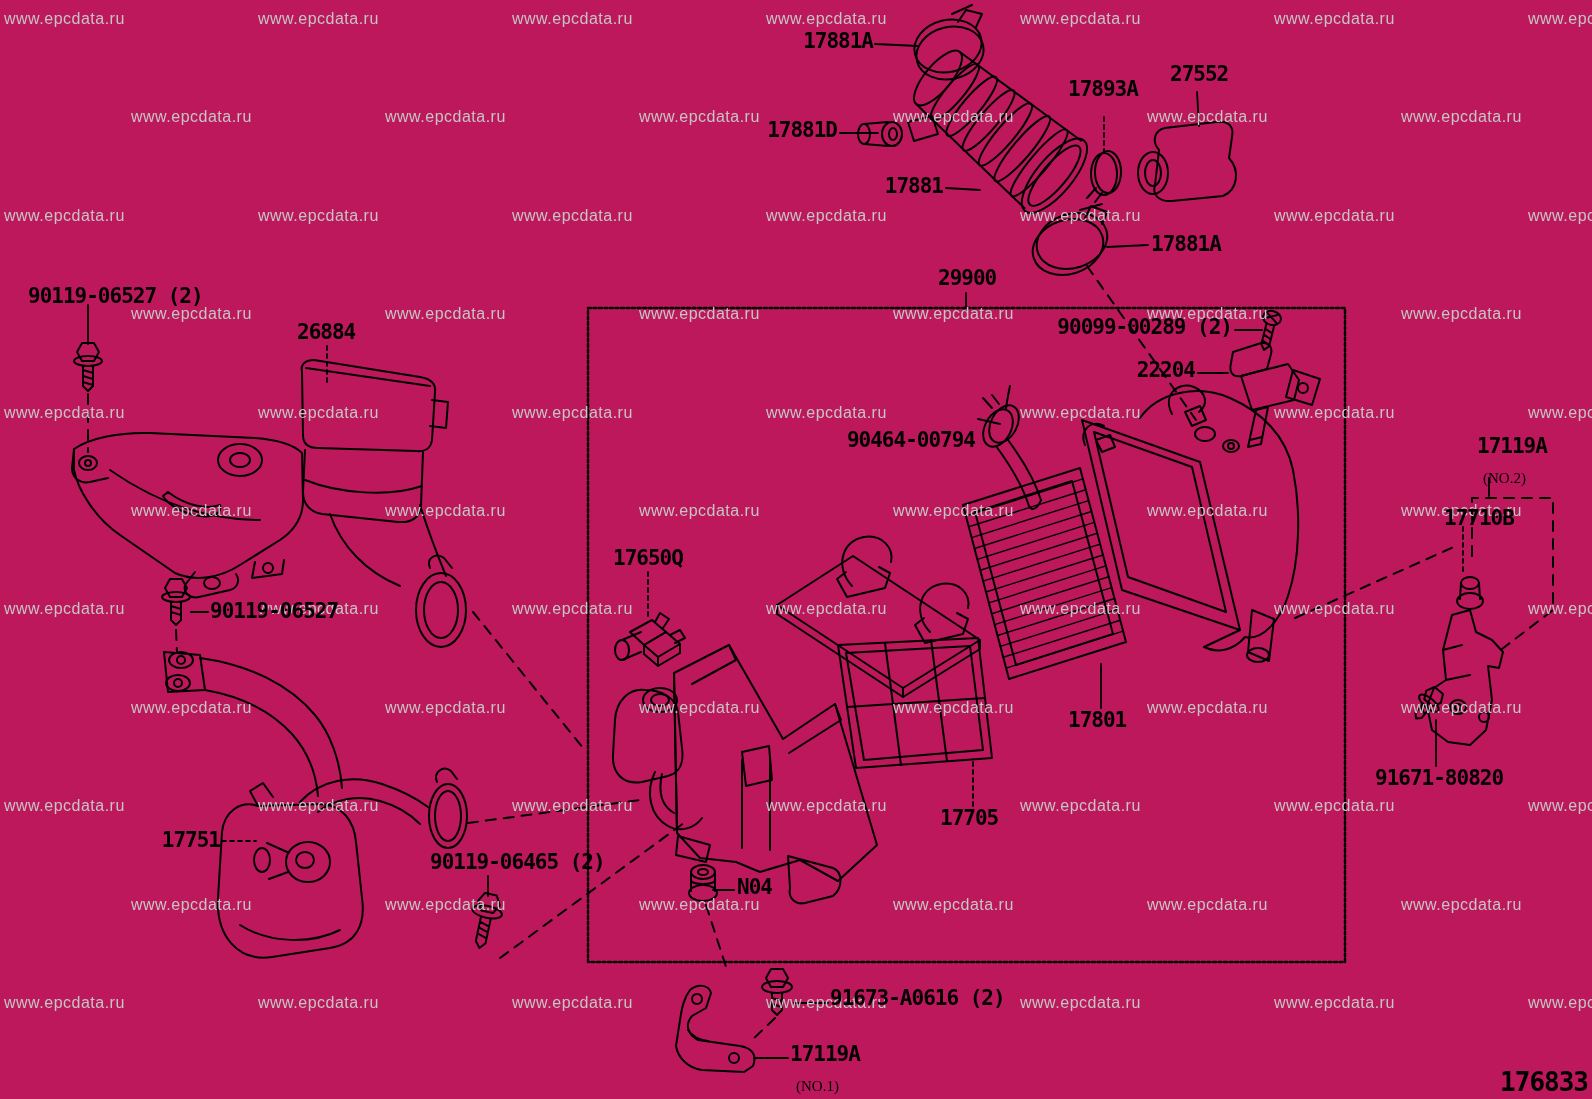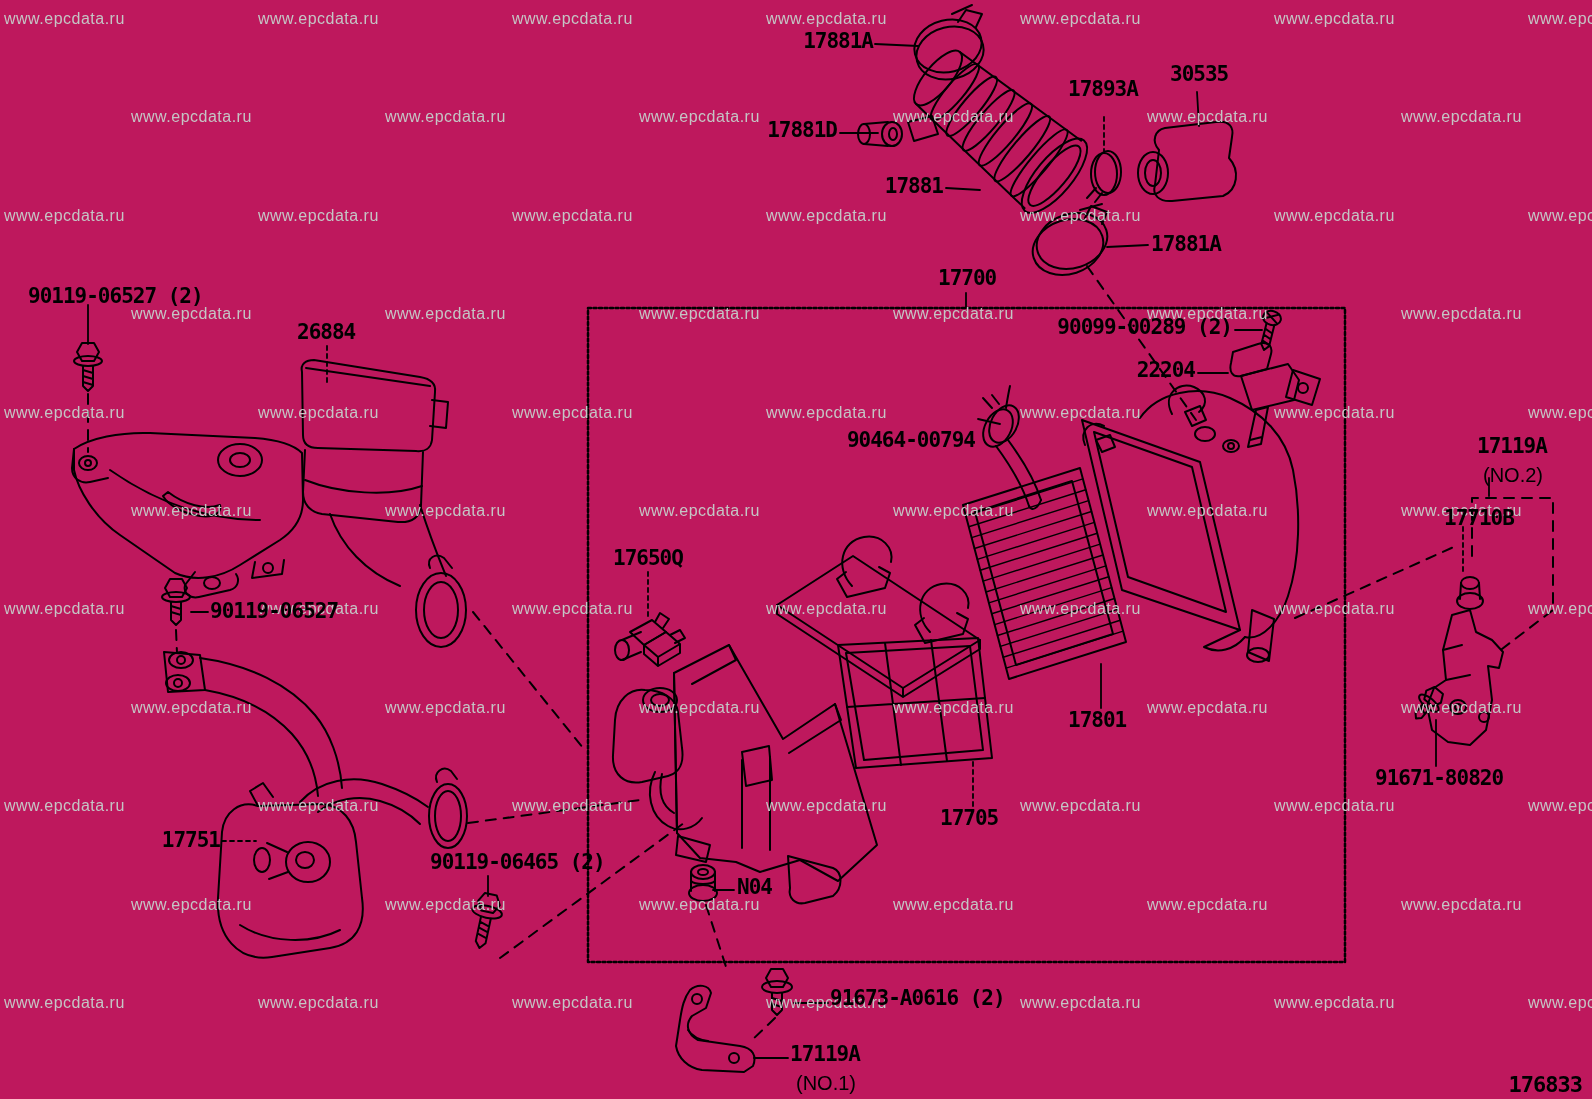--- a/index.html
+++ b/index.html
@@ -12,30 +12,30 @@
   .wm-layer,.label-layer{position:absolute;left:0;top:0;width:100%;height:100%;pointer-events:none;}
   .wm{
     position:absolute;font-family:"Liberation Sans",sans-serif;
     font-size:16px;color:#c5c5c5;white-space:nowrap;letter-spacing:.5px;
   }
   .plabel{
     position:absolute;font-family:"DejaVu Sans Mono",monospace;font-weight:bold;
     font-size:21px;letter-spacing:-1px;color:#000;white-space:nowrap;line-height:1.0;
   }
   .plabel .sub{
-    display:block;font-family:Liberation Sans, sans-serif;font-weight:normal;
-    font-size:20px;letter-spacing:0;padding-left:6px;margin-top:8px;
+    display:block;font-family:Liberation Serif, serif;font-weight:normal;
+    font-size:15px;letter-spacing:0;padding-left:6px;margin-top:14px;
   }
   .note{
     position:absolute;left:2px;top:2px;font-family:"DejaVu Sans",sans-serif;
     font-weight:bold;font-size:19px;color:#000;white-space:nowrap;
   }
   .sheet-number{
-    position:absolute;right:10px;bottom:2px;font-family:"DejaVu Sans Mono",monospace;
-    font-weight:bold;font-size:22px;letter-spacing:-1px;color:#000;text-align:center;
+    position:absolute;right:4px;bottom:2px;font-family:"DejaVu Sans Mono",monospace;
+    font-weight:bold;font-size:26px;letter-spacing:-1px;color:#000;text-align:center;
   }
 </style>
 </head>
 <body>
 
 <div class="canvas">
 
 <svg class="art" width="1592" height="1099" viewBox="0 0 1592 1099" fill="none" stroke="#000" stroke-width="2" stroke-linecap="round" stroke-linejoin="round">
 
   <rect x="588" y="308" width="757" height="654" stroke-width="2.5" stroke-dasharray="3 2.5"></rect>
@@ -413,26 +413,26 @@
       <span class="wm" style="left: 4px; top: 994px; color: rgb(197, 197, 197);">www.epcdata.ru</span>
       <span class="wm" style="left: 258px; top: 994px; color: rgb(197, 197, 197);">www.epcdata.ru</span>
       <span class="wm" style="left: 512px; top: 994px; color: rgb(197, 197, 197);">www.epcdata.ru</span>
       <span class="wm" style="left: 766px; top: 994px; color: rgb(197, 197, 197);">www.epcdata.ru</span>
       <span class="wm" style="left: 1020px; top: 994px; color: rgb(197, 197, 197);">www.epcdata.ru</span>
       <span class="wm" style="left: 1274px; top: 994px; color: rgb(197, 197, 197);">www.epcdata.ru</span>
       <span class="wm" style="left: 1528px; top: 994px; color: rgb(197, 197, 197);">www.epcdata.ru</span>
     </div>
 <div class="label-layer" id="labels">
       <div class="plabel" style="right: 719px; top: 31px;">17881A</div>
-      <div class="plabel" style="left: 1170px; top: 64px;">30535</div>
+      <div class="plabel" style="left: 1170px; top: 64px;">27552</div>
       <div class="plabel" style="left: 1068px; top: 79px;">17893A</div>
       <div class="plabel" style="right: 755px; top: 120px;">17881D</div>
       <div class="plabel" style="right: 649px; top: 176px;">17881</div>
       <div class="plabel" style="left: 1151px; top: 234px;">17881A</div>
-      <div class="plabel" style="left: 938px; top: 268px;">17700</div>
+      <div class="plabel" style="left: 938px; top: 268px;">29900</div>
       <div class="plabel" style="right: 360px; top: 317px;">90099-00289 (2)</div>
       <div class="plabel" style="right: 397px; top: 360px;">22204</div>
       <div class="plabel" style="right: 617px; top: 430px;">90464-00794</div>
       <div class="plabel" style="left: 1477px; top: 436px;">17119A<span class="sub">(NO.2)</span></div>
       <div class="plabel" style="left: 1444px; top: 508px;">17710B</div>
       <div class="plabel" style="left: 297px; top: 322px;">26884</div>
       <div class="plabel" style="left: 28px; top: 286px;">90119-06527 (2)</div>
       <div class="plabel" style="left: 613px; top: 548px;">17650Q</div>
       <div class="plabel" style="left: 210px; top: 601px;">90119-06527</div>
       <div class="plabel" style="left: 1068px; top: 710px;">17801</div>

